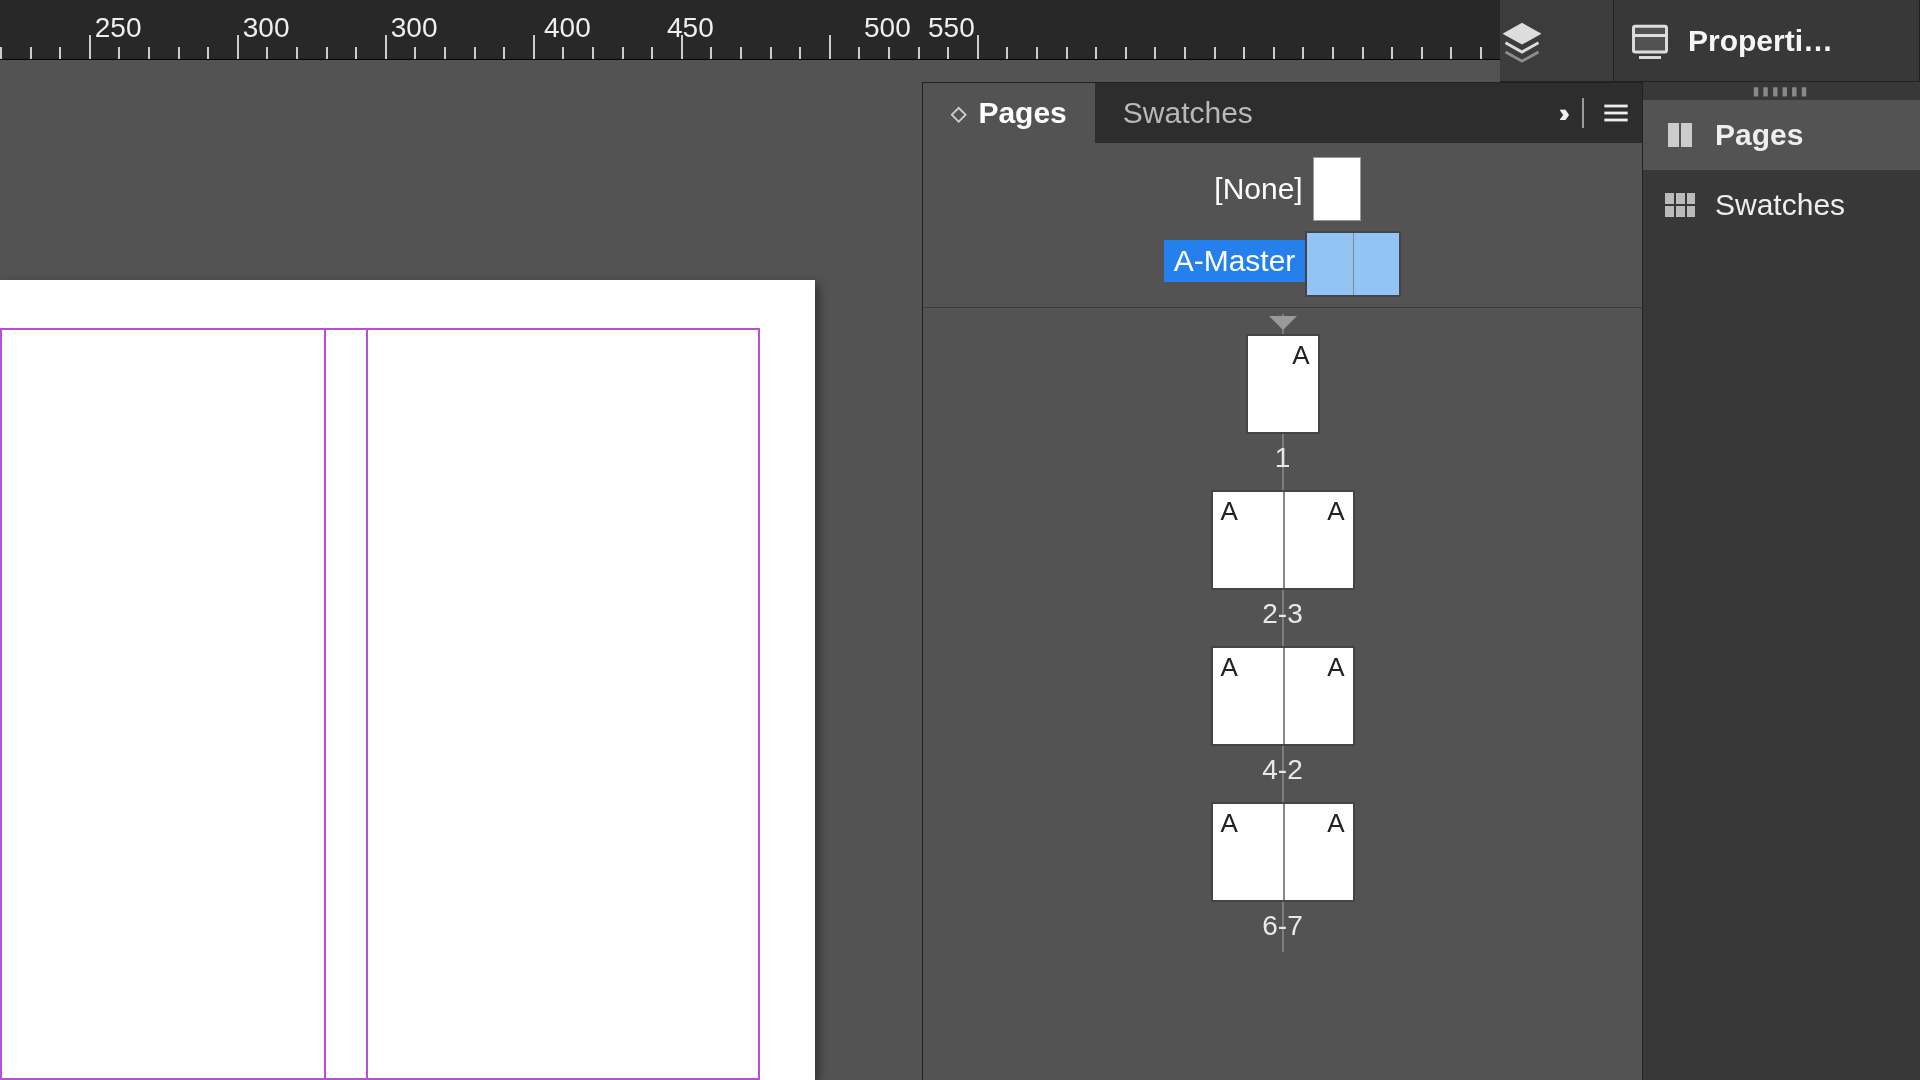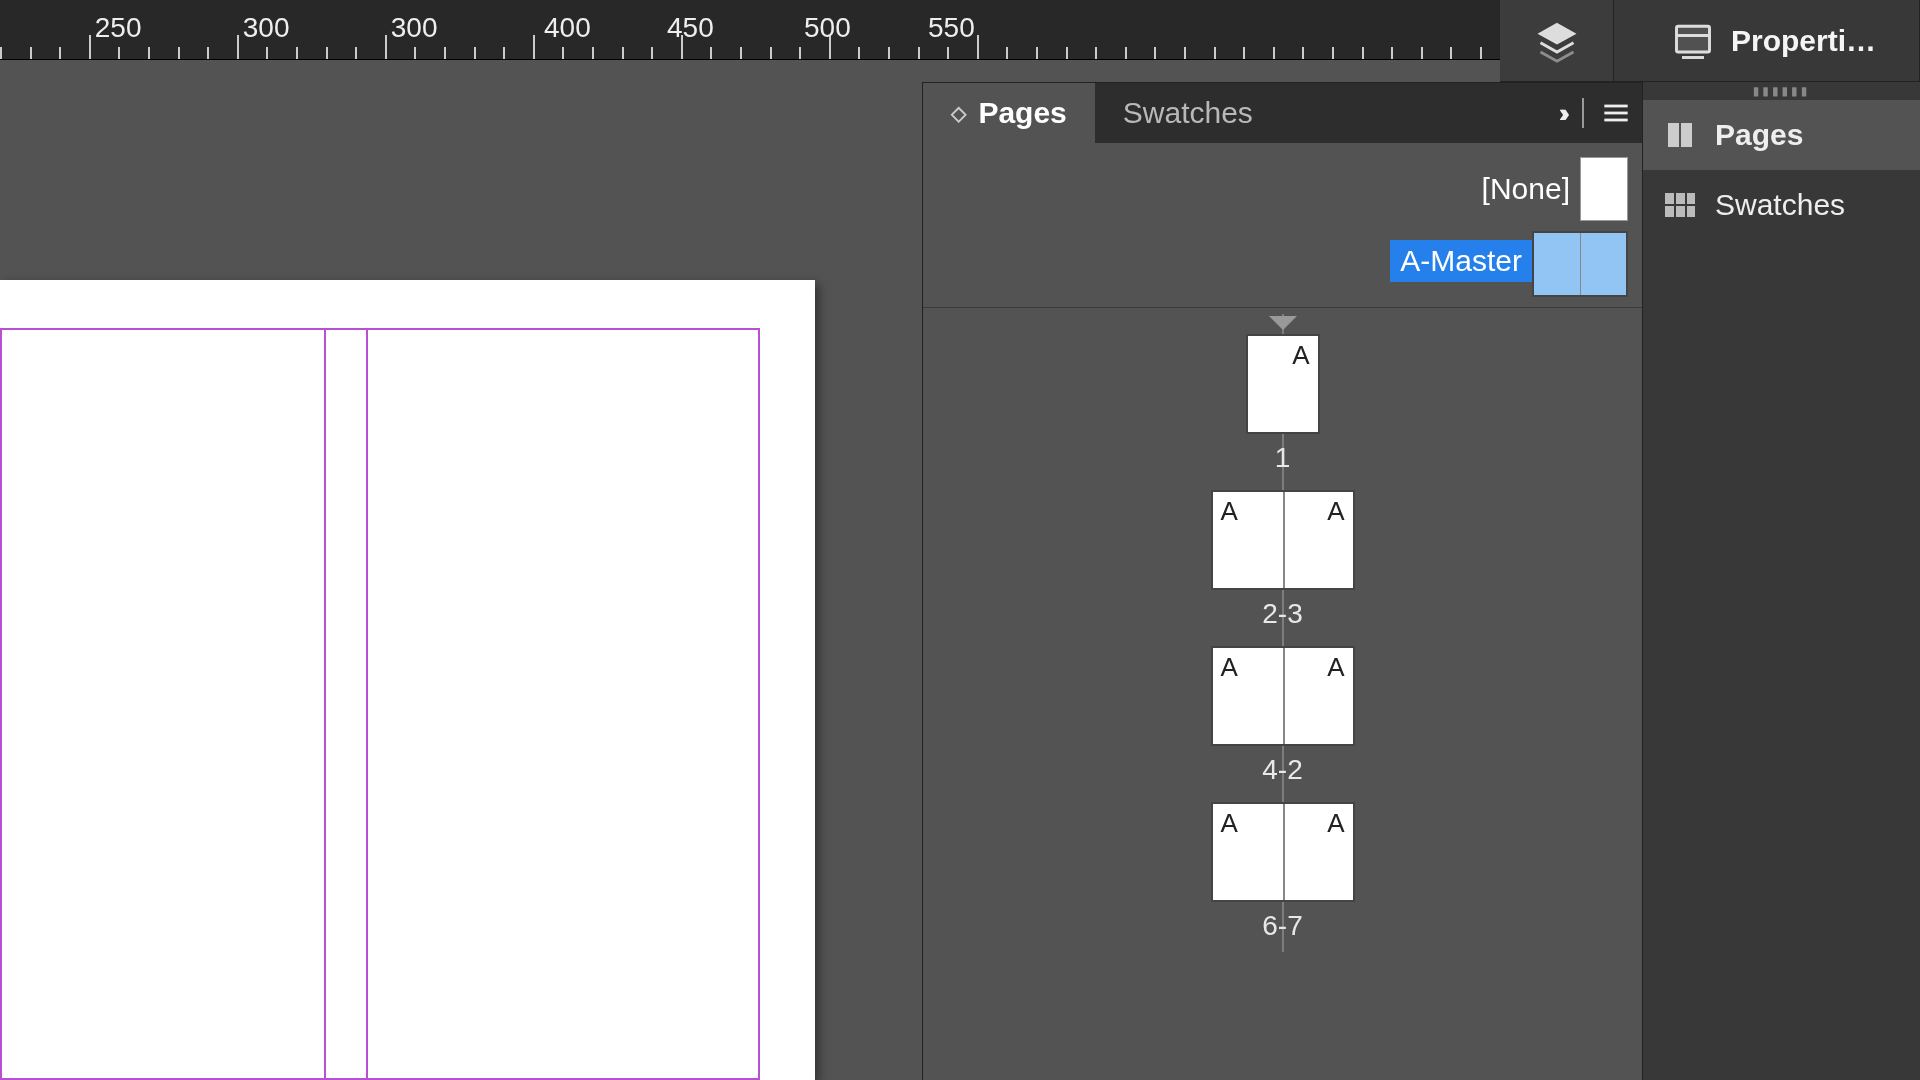--- a/index.html
+++ b/index.html
@@ -75,21 +75,21 @@
     top: 0; left: 1500px;
     height: 82px; width: 420px;
     background: #383838;
     border-bottom: 1px solid #222;
     display: flex;
     align-items: stretch;
   }
   .topbar .cell {
     display: flex;
     align-items: center;
-    justify-content: center;
+    justify-content: flex-start;
     border-right: 1px solid #222;
   }
   .layers-cell { width: 114px; background:#3c3c3c;}
   .prop-cell  { flex: 1; background:#383838; padding-left:14px; justify-content:flex-start; gap:16px;}
   .prop-label { color: #f5f5f5; font-size: 30px; font-weight:600; white-space:nowrap; overflow:hidden; text-overflow:ellipsis; max-width:230px;}
 
   
   .panel {
     position: absolute;
     top: 82px; left: 922px;
@@ -129,21 +129,21 @@
   }
   .divider { width:2px; height:30px; background:#999; }
 
   .masters {
     border-bottom: 1px solid #3a3a3a;
     padding: 10px 0;
   }
   .master-row {
     display: flex;
     align-items: center;
-    justify-content: flex-end;
+    justify-content: center;
     padding: 8px 14px;
     height: 72px;
   }
   .master-name {
     color: #fff;
     font-size: 30px;
     padding: 4px 10px;
   }
   .master-name.selected {
     background: #2680eb;
@@ -264,21 +264,21 @@
     <div class="ruler-tick minor" style="left: 592px;"></div>
     <div class="ruler-tick minor" style="left: 621.6px;"></div>
     <div class="ruler-tick minor" style="left: 651.2px;"></div>
     <div class="ruler-tick major" style="left: 680.8px;"></div>
     <div class="ruler-label" style="left: 661px;">450</div>
     <div class="ruler-tick minor" style="left: 710.4px;"></div>
     <div class="ruler-tick minor" style="left: 740px;"></div>
     <div class="ruler-tick minor" style="left: 769.6px;"></div>
     <div class="ruler-tick minor" style="left: 799.2px;"></div>
     <div class="ruler-tick major" style="left: 828.8px;"></div>
-    <div class="ruler-label" style="left: 798px;">500</div>
+    <div class="ruler-label" style="left: 858px;">500</div>
     <div class="ruler-tick minor" style="left: 858.4px;"></div>
     <div class="ruler-tick minor" style="left: 888px;"></div>
     <div class="ruler-tick minor" style="left: 917.6px;"></div>
     <div class="ruler-tick minor" style="left: 947.2px;"></div>
     <div class="ruler-tick major" style="left: 976.8px;"></div>
     <div class="ruler-label" style="left: 922px;">550</div>
     <div class="ruler-tick minor" style="left: 1006.4px;"></div>
     <div class="ruler-tick minor" style="left: 1036px;"></div>
     <div class="ruler-tick minor" style="left: 1065.6px;"></div>
     <div class="ruler-tick minor" style="left: 1095.2px;"></div>

